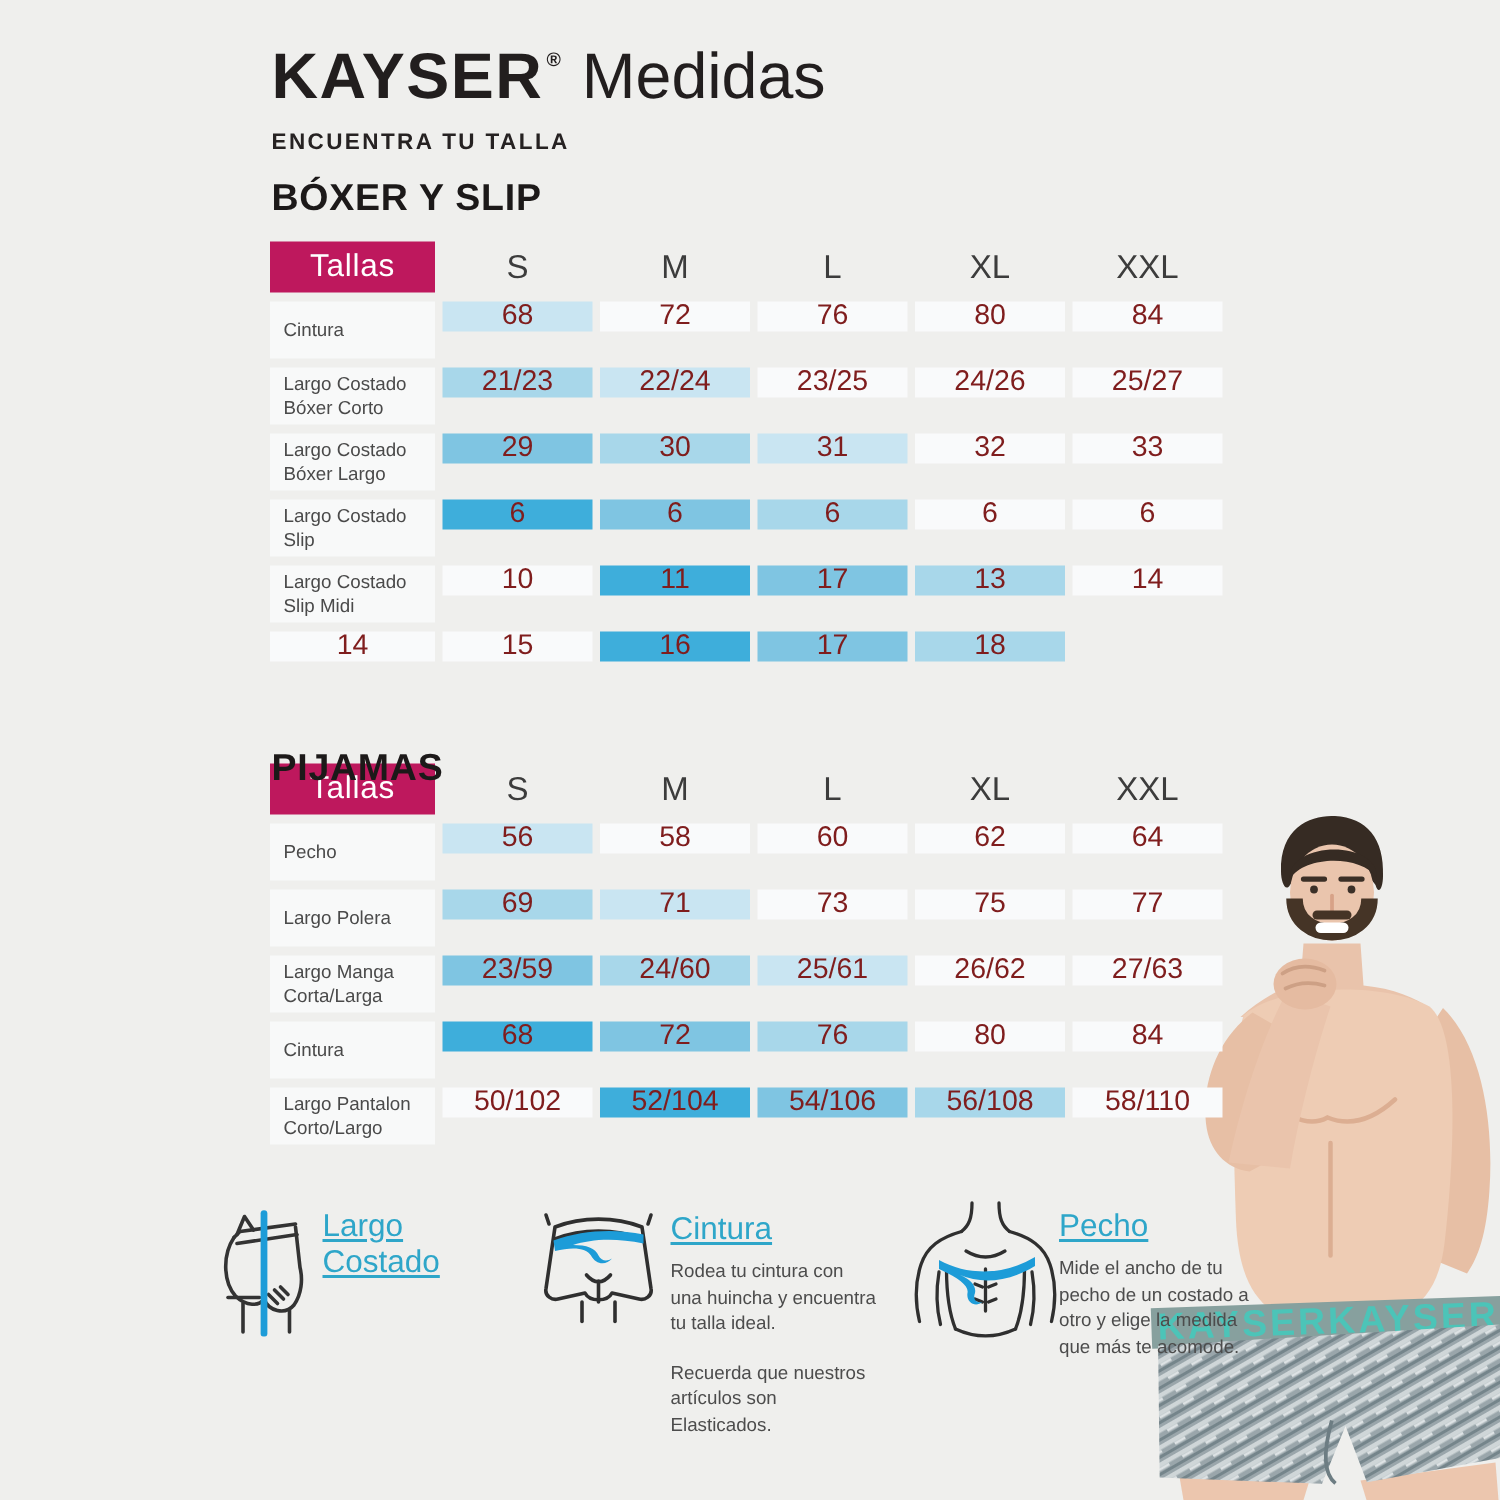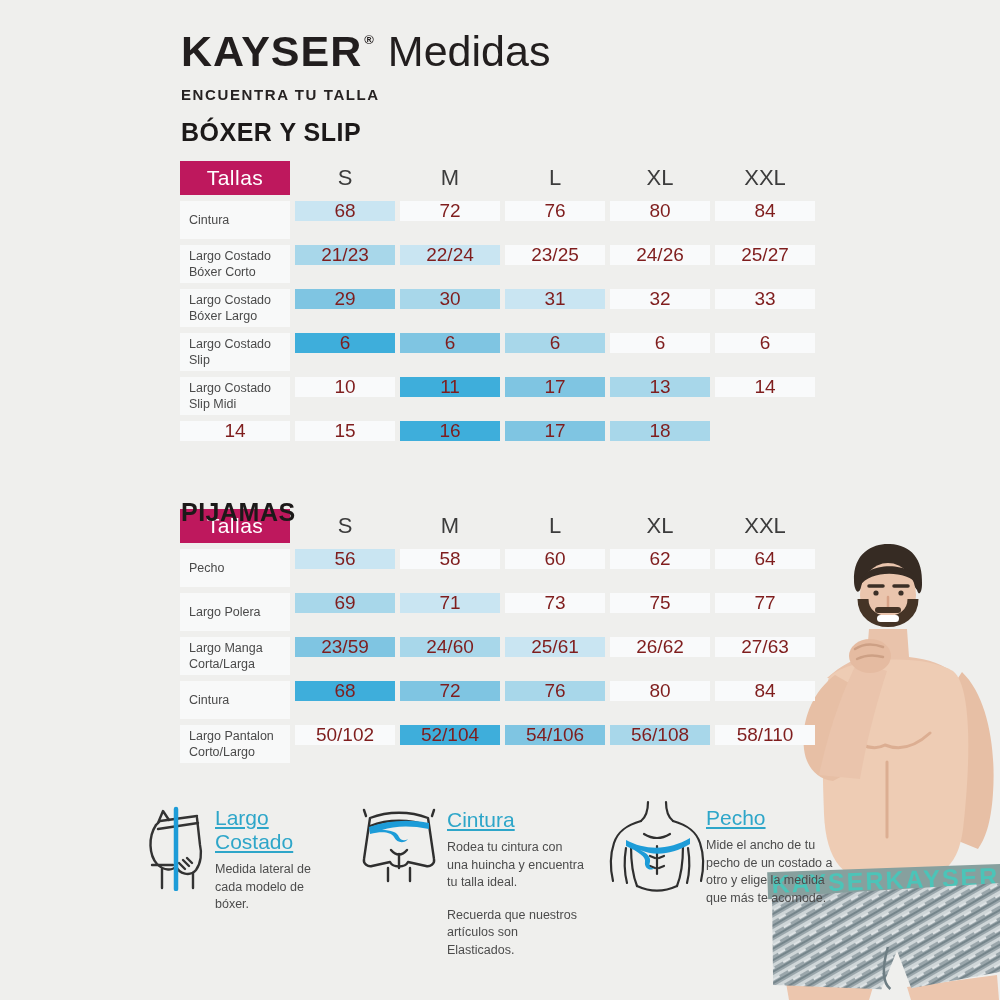--- a/index.html
+++ b/index.html
@@ -104,21 +104,20 @@
       <path d="M31,90 C44,96 58,96 71,90"></path>
       <path d="M38,38 Q51,46 64,38"></path>
       <path d="M51,50 L51,78"></path>
       <path d="M44,60 L49,62 M53,62 L58,60 M44,70 L49,72 M53,72 L58,70"></path>
     </g>
     <path d="M20,44 C40,55 64,54 84,42 L84,48 C66,59 48,60 34,54 C41,57 45,61 44,66 C42,71 46,73 49,72 C44,76 38,72 39,66 C40,61 33,56 20,50 Z" fill="#1d9cd8"></path>
   </svg>
 
   <div id="legend-text-0" class="legend-text">
     <p class="legend-title">Largo Costado</p>
-    <div class="legend-body">Medida lateral de cada modelo de bóxer.</div>
   </div>
   <div id="legend-text-1" class="legend-text">
     <p class="legend-title">Cintura</p>
     <div class="legend-body">Rodea tu cintura con una huincha y encuentra tu talla ideal.</div>
     <div class="legend-note">Recuerda que nuestros artículos son Elasticados.</div>
   </div>
   <div id="legend-text-2" class="legend-text">
     <p class="legend-title">Pecho</p>
     <div class="legend-body">Mide el ancho de tu pecho de un costado a otro y elige la medida que más te acomode.</div>
   </div>

